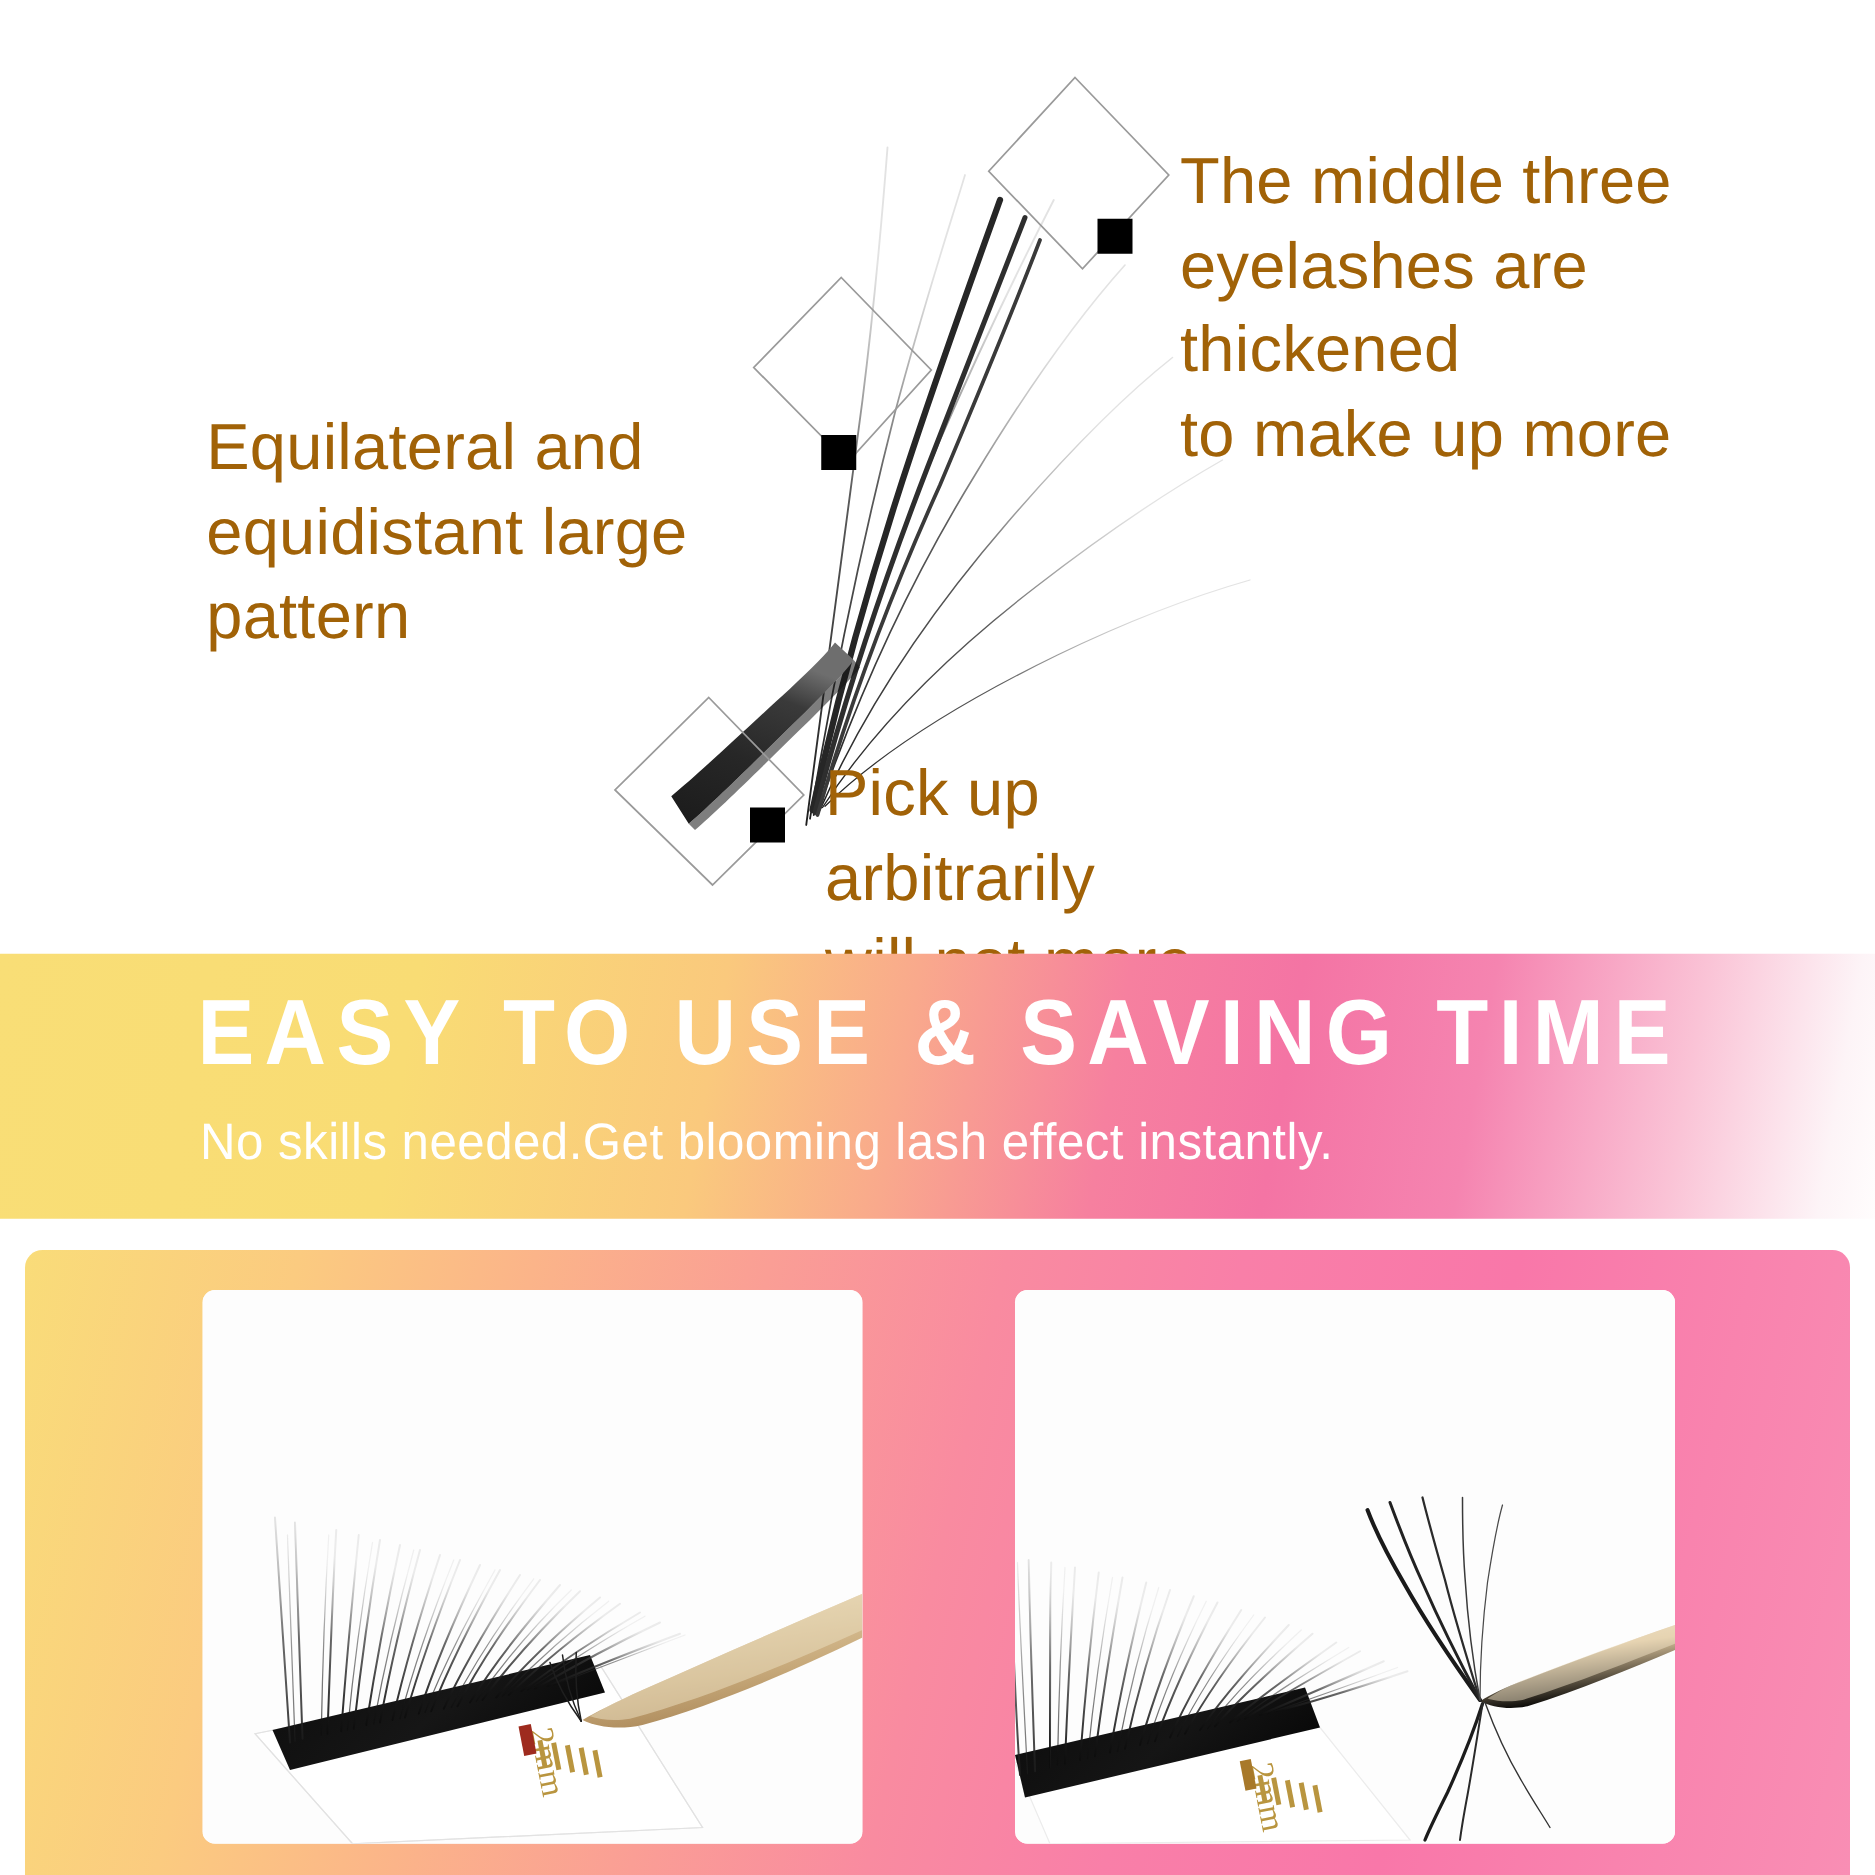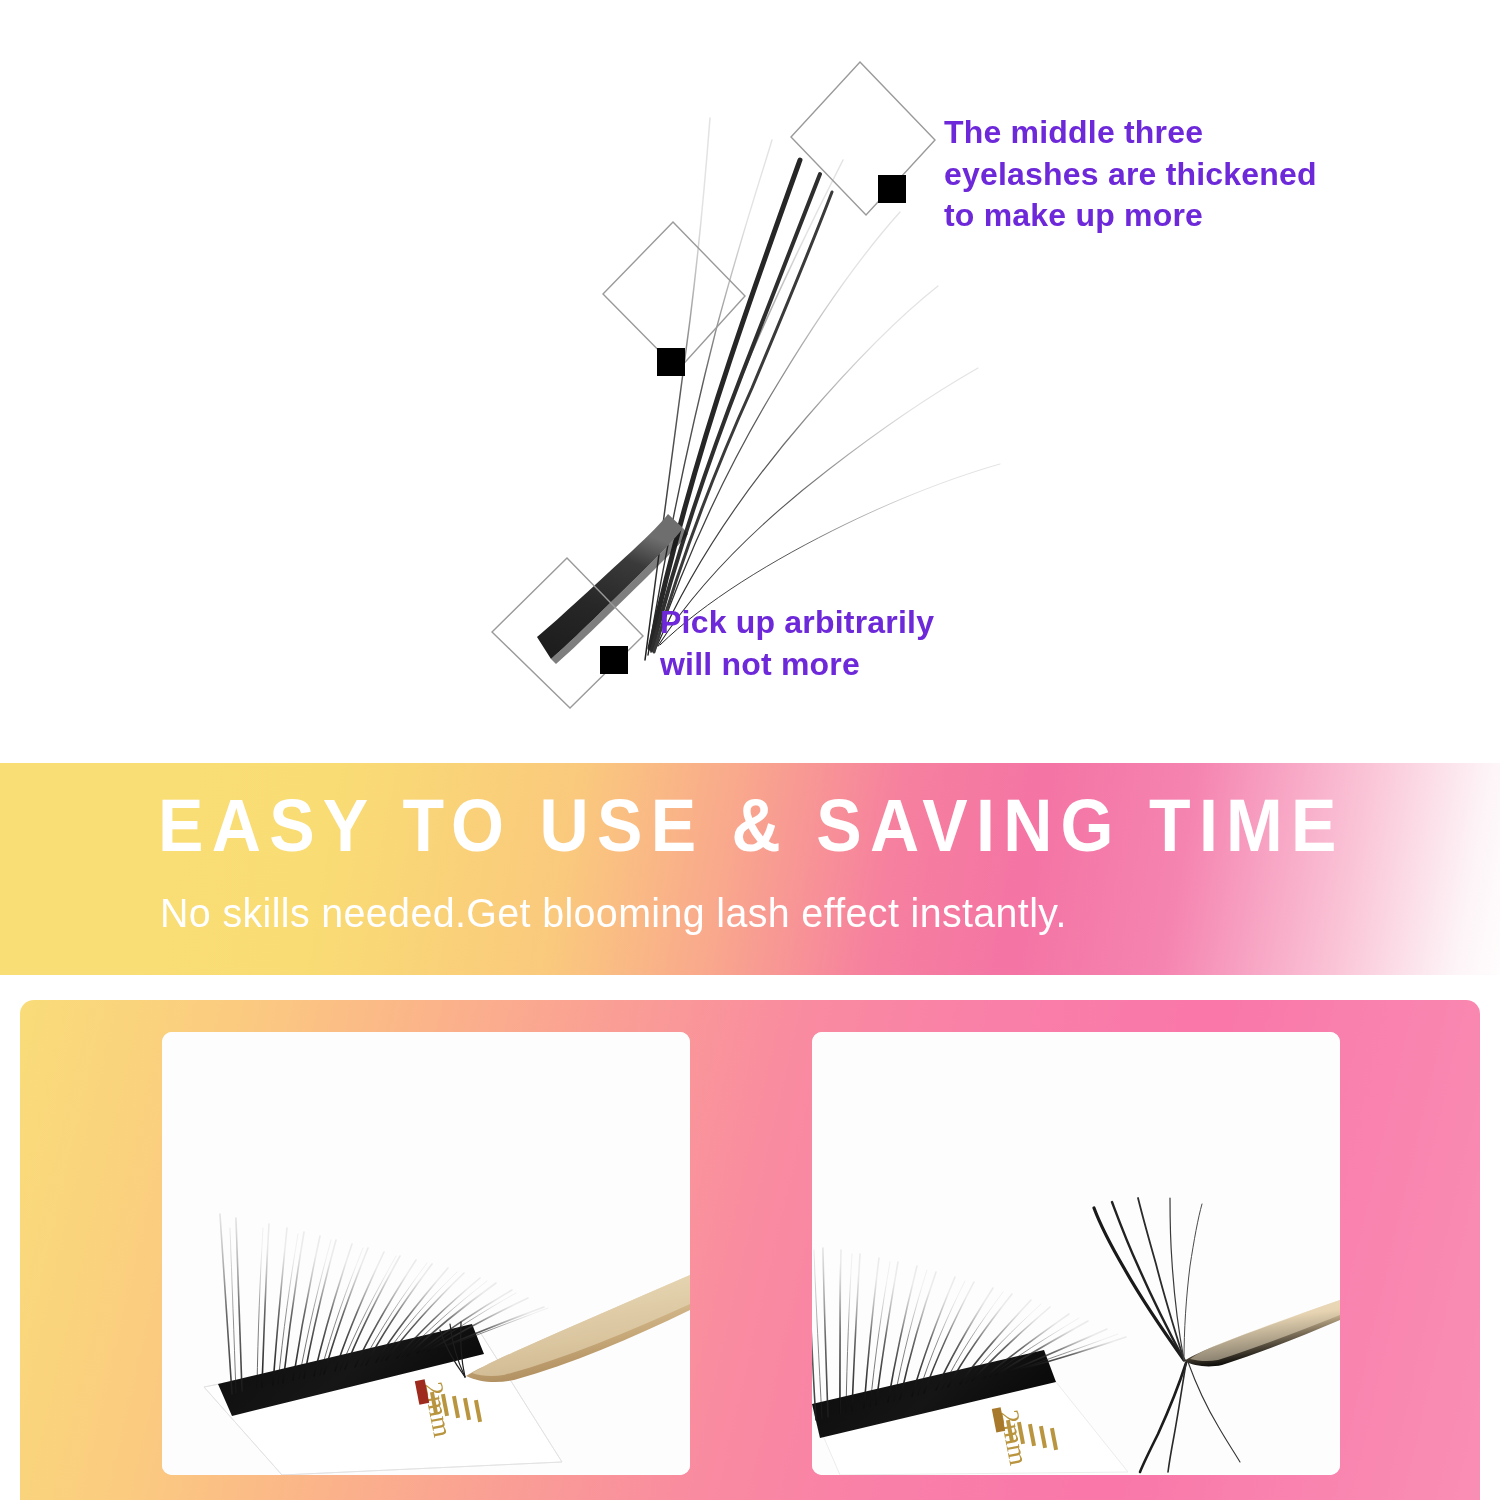--- a/index.html
+++ b/index.html
@@ -25,24 +25,24 @@
   }
   .diagram-svg {
     position: absolute;
     left: 0; top: 0;
     width: 1500px;
     height: 763px;
   }
 
   .callout {
     position: absolute;
-    color: #6d28d9;
-    font-size: 32px;
+    color: #a16207;
+    font-size: 52px;
     line-height: 1.30;
-    font-weight: 700;
+    font-weight: 400;
     letter-spacing: 0.2px;
     white-space: pre-line;
   }
   .callout-top-right {
     left: 944px;
     top: 112px;
     width: 470px;
   }
   .callout-left {
     left: 165px;
@@ -194,20 +194,22 @@
     <g>
       <polygon points="567,558 643,636 570,708 492,632" fill="none" stroke="#9a9a9a" stroke-width="1.4"></polygon>
       <rect x="600" y="646" width="28" height="28" fill="#000000"></rect>
     </g>
   </svg>
 
   <div class="callout callout-top-right">The middle three
 eyelashes are thickened
 to make up more</div>
 
+  <div class="callout callout-left">Equilateral and
+equidistant large pattern</div>
 
   <div class="callout callout-bottom">Pick up arbitrarily
 will not more</div>
 </div>
 
 <div class="banner">
   <div class="banner-title">EASY TO USE &amp; SAVING TIME</div>
   <div class="banner-subtitle">No skills needed.Get blooming lash effect instantly.</div>
 </div>
 

